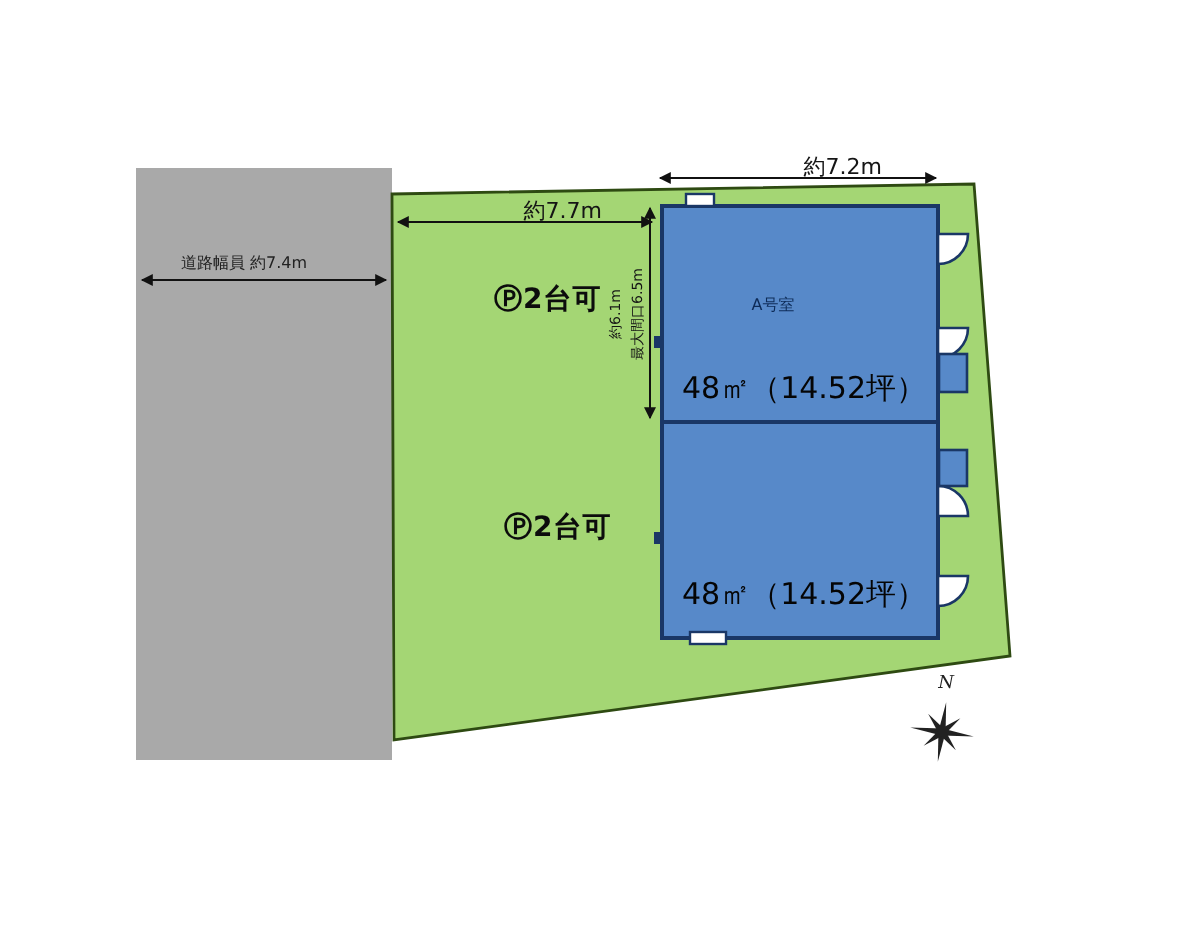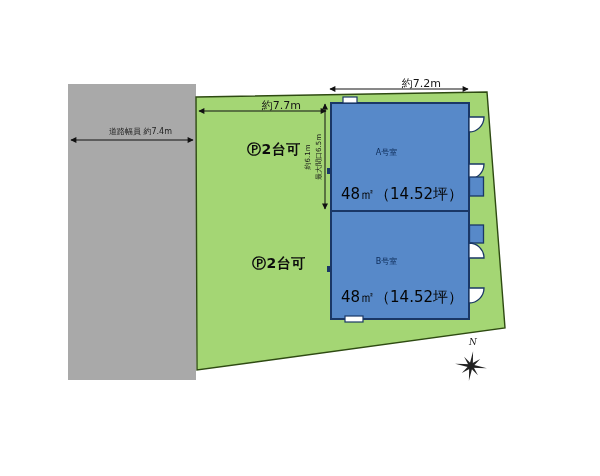--- a/index.html
+++ b/index.html
@@ -3,21 +3,21 @@
 <meta charset="utf-8">
 <style>
   html,body{margin:0;padding:0;background:#fff;}
   #canvas{
     position:relative;width:600px;height:476px;background:#fff;overflow:hidden;
     font-family:"DejaVu Sans",sans-serif;color:#111;
   }
   #diagram{position:absolute;left:0;top:0;}
   .lbl{position:absolute;white-space:nowrap;color:#111;}
   .dim{font-size:11px;text-align:right;color:#151515;}
-  .road-lbl{font-size:8px;color:#222;text-align:right;}
+  .road-lbl{font-size:8px;color:#222;text-align:center;}
   .parking{font-size:14px;font-weight:bold;color:#0c0c0c;letter-spacing:0.5px;margin-left:41px;}
   .unit-name{font-size:8px;color:#0d2b57;text-align:center;width:111px;}
   .unit-area{font-size:15px;font-weight:normal;color:#050505;text-align:center;width:146px;letter-spacing:0px;}
   .vdim{
     width:96px;height:22px;line-height:11px;font-size:7px;text-align:center;color:#151515;
     transform:rotate(-90deg);transform-origin:center center;
   }
   .vdim div{height:11px;}
   .north{font-size:9px;font-style:italic;font-family:"DejaVu Serif",serif;text-align:center;width:20px;color:#222;}
 </style>
@@ -77,18 +77,17 @@
     <div>最大間口6.5m</div>
   </div>
 
   <div class="lbl parking" style="left:206px;top:141px;">Ⓟ2台可</div>
 
   <div class="lbl parking" style="left:211px;top:255px;">Ⓟ2台可</div>
 
   <div class="lbl unit-name" style="left:331px;top:147px;">A号室</div>
   <div class="lbl unit-area" style="left:329px;top:185px;">48㎡（14.52坪）</div>
 
-  <div class="lbl unit-name" style="left:331px;top:256px;">B号室</div>
   <div class="lbl unit-area" style="left:329px;top:288px;">48㎡（14.52坪）</div>
 
   <div class="lbl north" style="left:463px;top:337px;">N</div>
 
 </div>
 
 </body></html>

